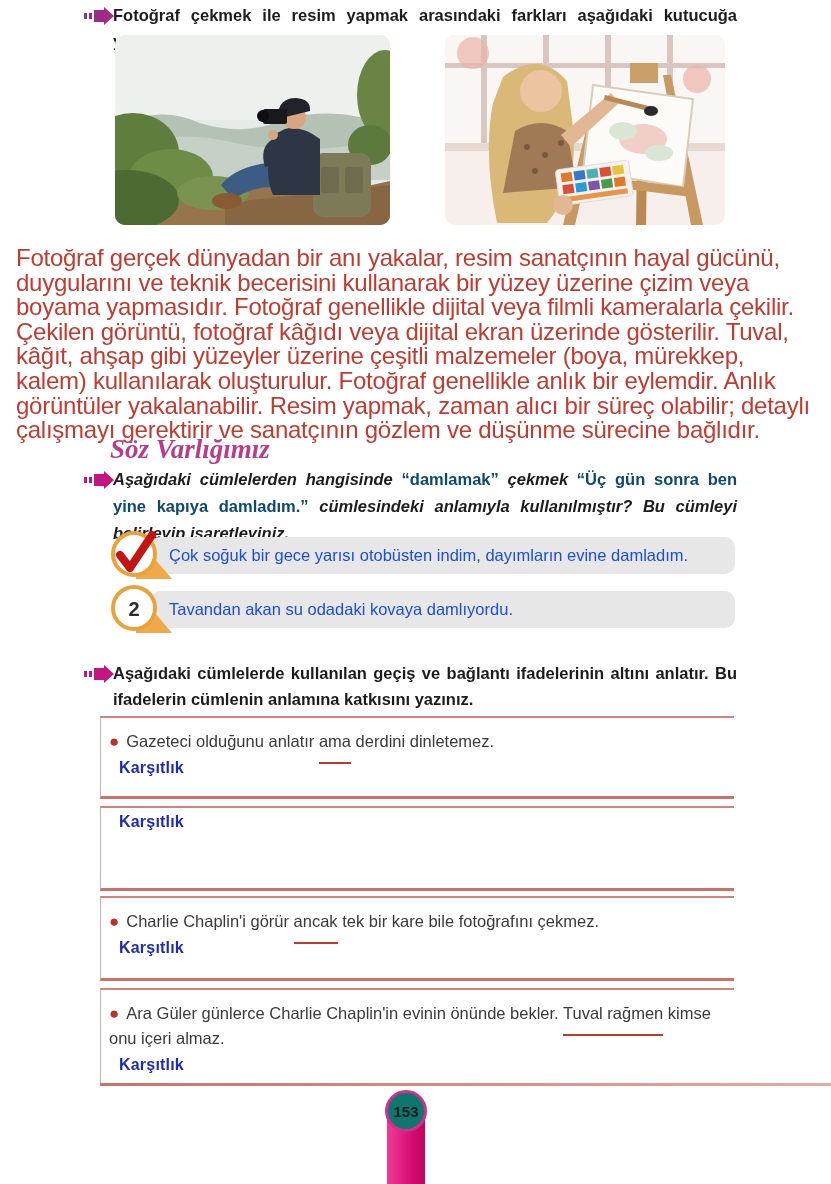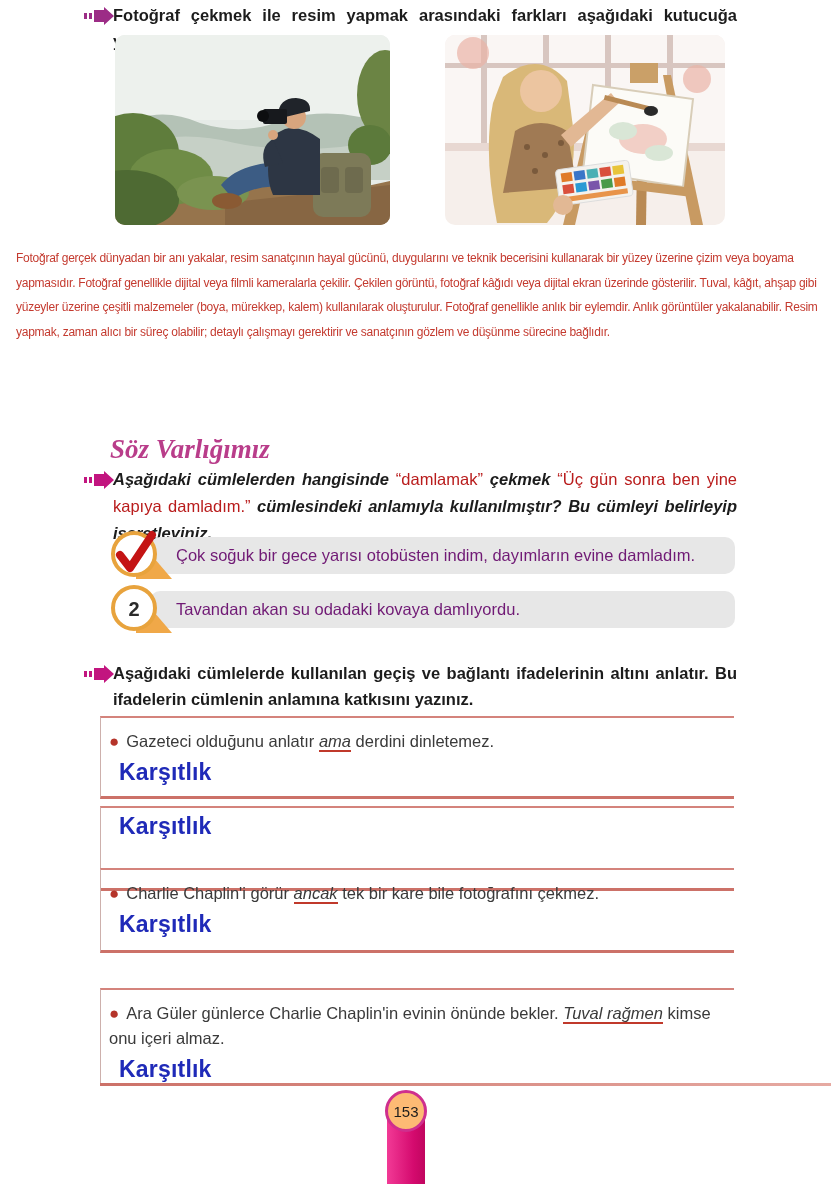--- a/index.html
+++ b/index.html
@@ -13,57 +13,57 @@
   .inst{position:absolute;left:113px;width:624px;font-weight:bold;font-size:16.5px;
         color:#1c1c1c;line-height:26px;text-align:justify;}
 
   
   .photo{position:absolute;top:35px;height:190px;border-radius:10px;overflow:hidden;}
   .photo svg{display:block;width:100%;height:100%;}
   .photo-left{left:115px;width:275px;}
   .photo-right{left:445px;width:280px;}
 
   
-  .redpara{position:absolute;left:16px;top:246px;width:804px;font-size:12px;line-height:24.6px;
+  .redpara{position:absolute;left:16px;top:246px;width:804px;font-size:24px;line-height:24.6px;
            color:#c43a2f;letter-spacing:-0.25px;text-align:left;}
 
   .section-heading{position:absolute;left:110px;top:434px;font-family:"Liberation Serif",serif;
            font-style:italic;font-weight:bold;font-size:27px;color:#b93d8a;}
 
   .q-block{position:absolute;left:113px;top:466px;width:624px;font-size:16.5px;color:#1c1c1c;
            line-height:27px;text-align:justify;}
   .q-block .b{font-weight:bold;font-style:italic;}
-  .q-block .r{font-weight:normal;color:#b91c1c;}
+  .q-block .r{font-weight:bold;color:#0c4a6e;}
 
   
   .opt-bar{position:absolute;left:150px;width:585px;height:37px;background:#e7e7e7;
            border-radius:10px;display:flex;align-items:center;}
-  .opt-text{margin-left:26px;font-size:16.5px;color:#701a75;}
+  .opt-text{margin-left:19px;font-size:16.5px;color:#1d4ed8;}
   .badge{position:absolute;left:108px;width:70px;height:56px;}
   .badge svg{display:block;width:100%;height:100%;}
 
   
   .abox{position:absolute;left:100px;width:633px;border-top:2px solid #d4837c;
         border-left:1px solid #cdb0ac;}
   .abox.bb{border-bottom:3px solid #cc7168;}
   .box-sentence{margin:11px 6px 0 8px;font-size:16.5px;color:#3a3a3a;line-height:25px;}
   .bullet{color:#b5342a;margin-right:7px;font-size:17px;}
-  .keyword{border-bottom:2.5px solid #c0392b;padding-bottom:0;font-style:italic;}
-  .box-answer{margin:5px 0 0 18px;color:#1f2ab8;font-weight:bold;font-size:23px;letter-spacing:.2px;}
+  .keyword{border-bottom:2.5px solid #c0392b;padding-bottom:12px;}
+  .box-answer{margin:5px 0 0 18px;color:#1f2ab8;font-weight:bold;font-size:16px;letter-spacing:.2px;}
 
   .fullline{position:absolute;left:100px;top:1083px;width:731px;height:3px;
             background:linear-gradient(to right,#cc7168,#e6aaa2);}
 
   
   .ribbon{position:absolute;left:387px;top:1104px;width:38px;height:80px;
           background:linear-gradient(to right,#f23a96 0%,#d40a6e 70%,#c1065f 100%);
           border-radius:3px 3px 0 0;}
   .page-circle{position:absolute;left:385px;top:1090px;width:36px;height:36px;border-radius:50%;
-          background:#fdba74;border:3px solid #cf2f8e;display:flex;align-items:center;
-          justify-content:center;font-size:15px;color:#1d1d1d;}
+          background:#0f766e;border:3px solid #cf2f8e;display:flex;align-items:center;
+          justify-content:center;font-size:15px;color:#1d1d1d;font-weight:bold;}
 </style>
 </head>
 <body>
 
 <div class="page">
 
   <svg class="arrow-ic" style="left:84px;top:7px;" viewBox="0 0 30 18">
     <rect x="0" y="6" width="3" height="6" fill="#9c2c86"></rect>
     <rect x="5" y="6" width="3" height="6" fill="#9c2c86"></rect>
     <polygon points="10,3 20,3 20,0 30,9 20,18 20,15 10,15" fill="#9c2c86"></polygon>
@@ -194,21 +194,21 @@
     <div class="box-sentence">
       <span class="bullet">●</span><span>Gazeteci olduğunu anlatır </span><span class="keyword">ama</span><span> derdini dinletemez.</span>
     </div>
     <div class="box-answer">Karşıtlık</div>
   </div>
 
   <div class="abox bb" style="top:806px;height:80px;">
     <div class="box-answer">Karşıtlık</div>
   </div>
 
-  <div class="abox bb" style="top:868px;height:80px;">
+  <div class="abox bb" style="top:896px;height:80px;">
     <div class="box-sentence">
       <span class="bullet">●</span><span>Charlie Chaplin'i görür </span><span class="keyword">ancak</span><span> tek bir kare bile fotoğrafını çekmez.</span>
     </div>
     <div class="box-answer">Karşıtlık</div>
   </div>
 
   <div class="abox" style="top:988px;height:95px;">
     <div class="box-sentence">
       <span class="bullet">●</span><span>Ara Güler günlerce Charlie Chaplin'in evinin önünde bekler. </span><span class="keyword">Tuval rağmen</span><span> kimse onu içeri almaz.</span>
     </div>

